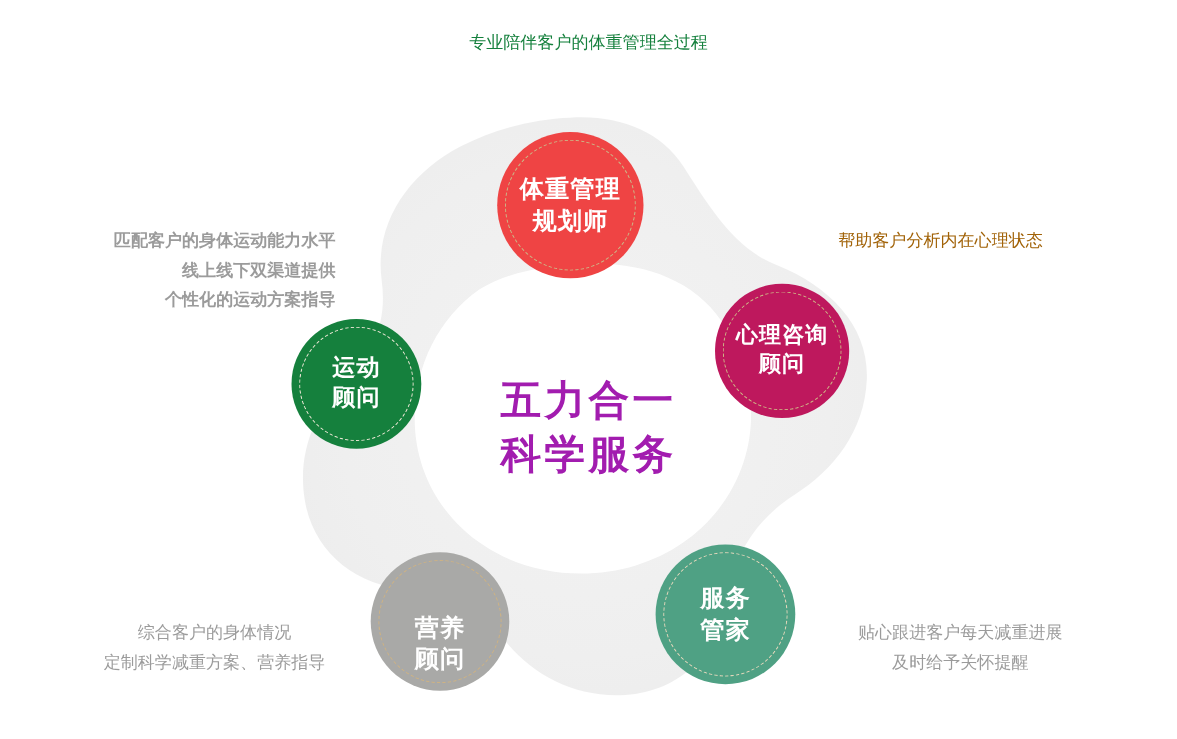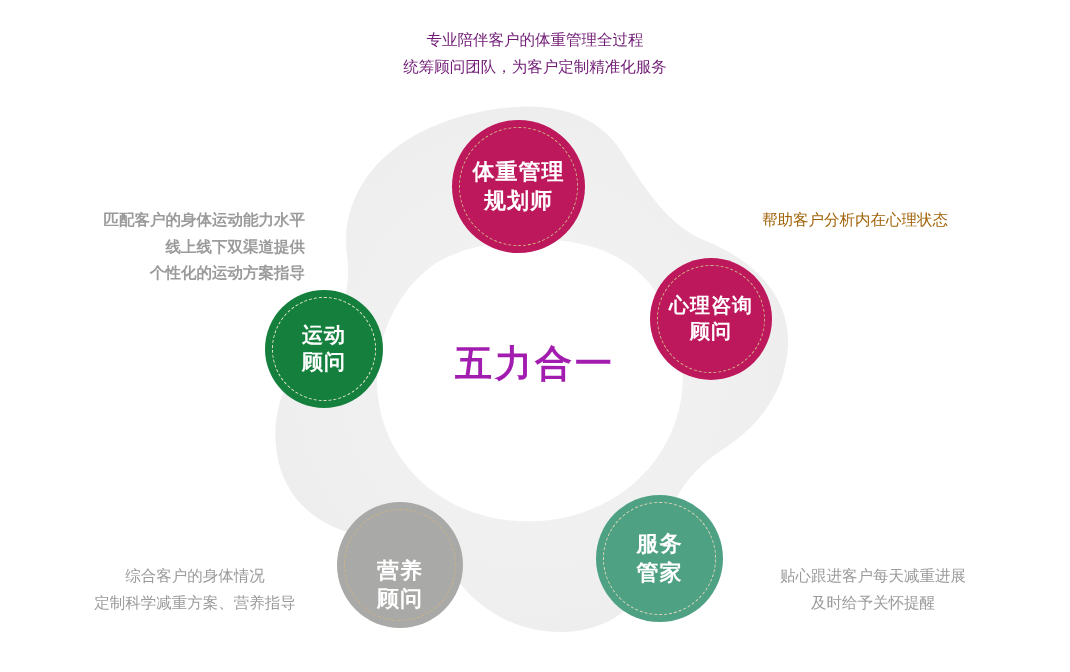--- a/index.html
+++ b/index.html
@@ -134,21 +134,21 @@
       M 534 240
       C 584 238, 630 254, 656 292
       C 682 330, 690 378, 676 420
       C 661 466, 624 500, 578 514
       C 532 528, 479 522, 440 496
       C 400 470, 377 427, 377 381
       C 377 332, 399 289, 436 263
       C 464 246, 500 241, 534 240 Z" fill="#ffffff"></path>
   </svg>
 
-  <div class="node tan-dash" id="n-planner" style="background: #be185d;">
+  <div class="node tan-dash" id="n-planner" style="background: #ef4444;">
     <span class="dash" style="border-color: rgb(205, 178, 132);"></span>
     <span class="lbl">
       <span>体重管理</span><br>
       <span>规划师</span>
     </span>
   </div>
 
   <div class="node tan-dash" id="n-psych" style="background: #be185d;">
     <span class="dash" style="border-color: rgb(205, 178, 132);"></span>
     <span class="lbl">
@@ -176,25 +176,25 @@
   <div class="node" id="n-butler" style="background: rgb(79, 161, 132);">
     <span class="dash" style="border-color: rgb(225, 214, 186);"></span>
     <span class="lbl">
       <span>服务</span><br>
       <span>管家</span>
     </span>
   </div>
 
   <div id="center" style="color: #a21caf; text-align: center;">
     <div>五力合一</div>
-  </div>
-
-  <div class="note" id="note-top" style="color: #701a75;">
+    <div>科学服务</div>
+  </div>
+
+  <div class="note" id="note-top" style="color: #15803d;">
     <div>专业陪伴客户的体重管理全过程</div>
-    <div>统筹顾问团队，为客户定制精准化服务</div>
   </div>
 
   <div class="note" id="note-left" style="color: rgb(155, 155, 155); font-weight: bold;">
     <div>匹配客户的身体运动能力水平</div>
     <div>线上线下双渠道提供</div>
     <div>个性化的运动方案指导</div>
   </div>
 
   <div class="note" id="note-right" style="color: #a16207;">
     <div>帮助客户分析内在心理状态</div>

